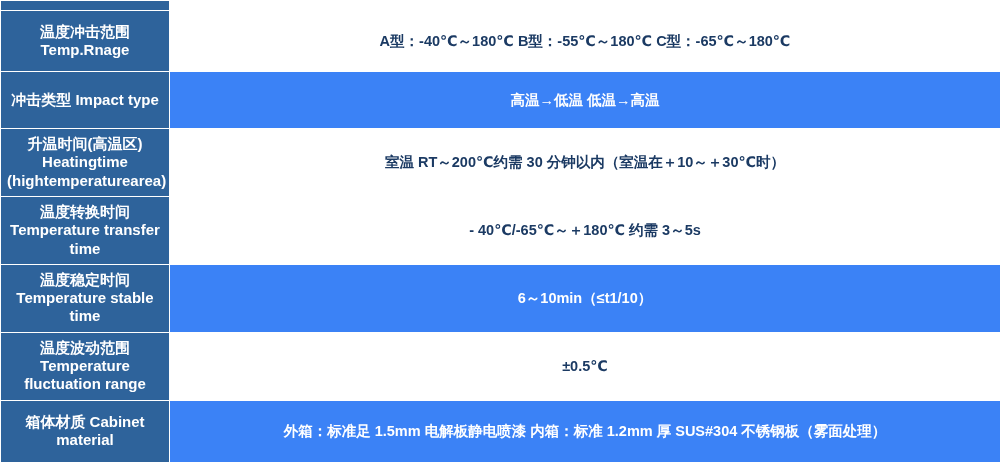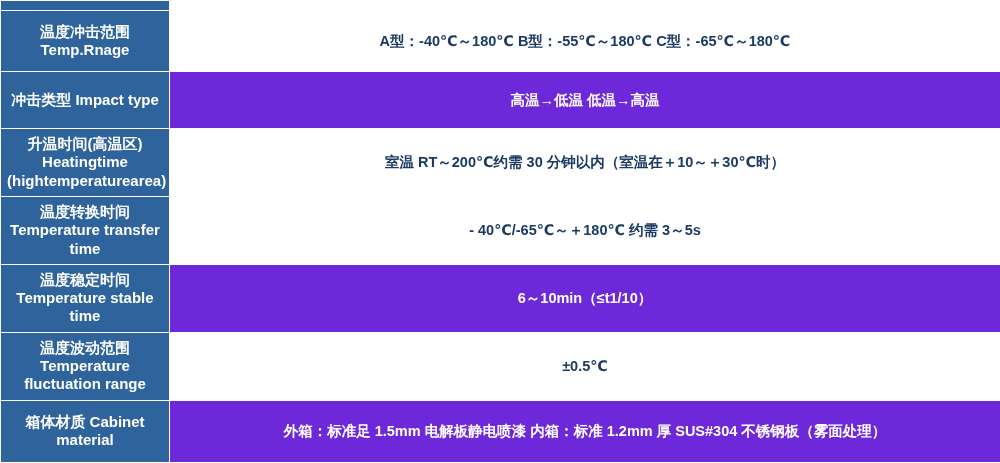--- a/index.html
+++ b/index.html
@@ -50,21 +50,21 @@
     font-size: 14.5px;
     line-height: 1.3;
   }
   td.value.light {
     background: #ffffff;
     color: #1b3a63;
     border-left: 1px solid #2e639b;
     border-right: 1px solid #2e639b;
   }
   td.value.dark {
-    background: #6d28d9;
+    background: #3b82f6;
     color: #ffffff;
     border-left: 1px solid #2e639b;
     border-right: 1px solid #2e639b;
   }
 
   
   tr.stub td {
     padding: 0;
     height: 9px;
     font-size: 0;

